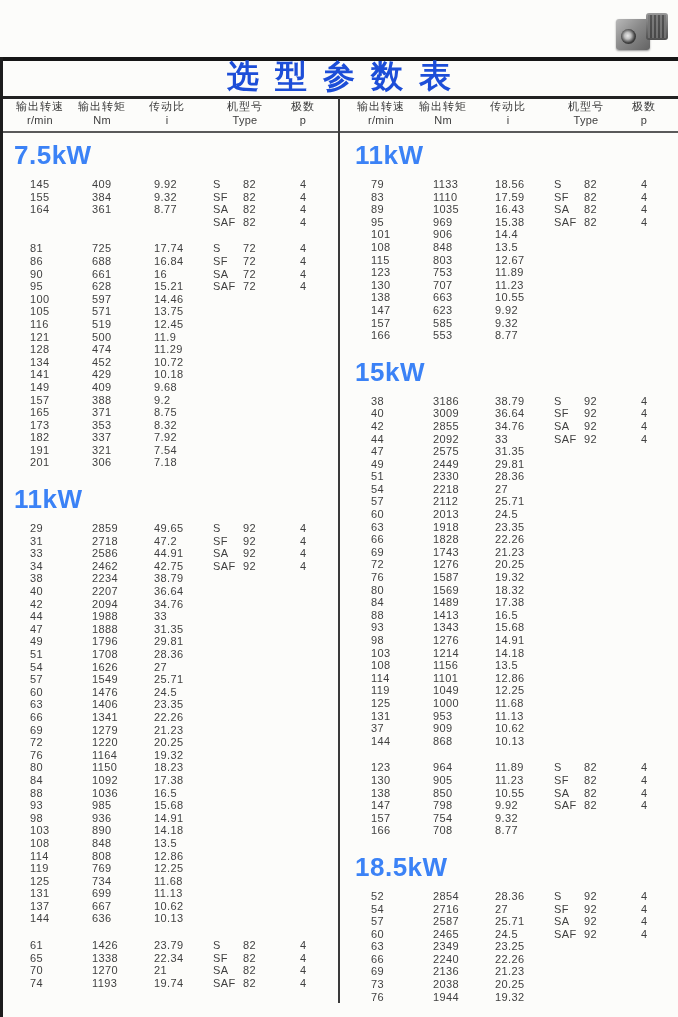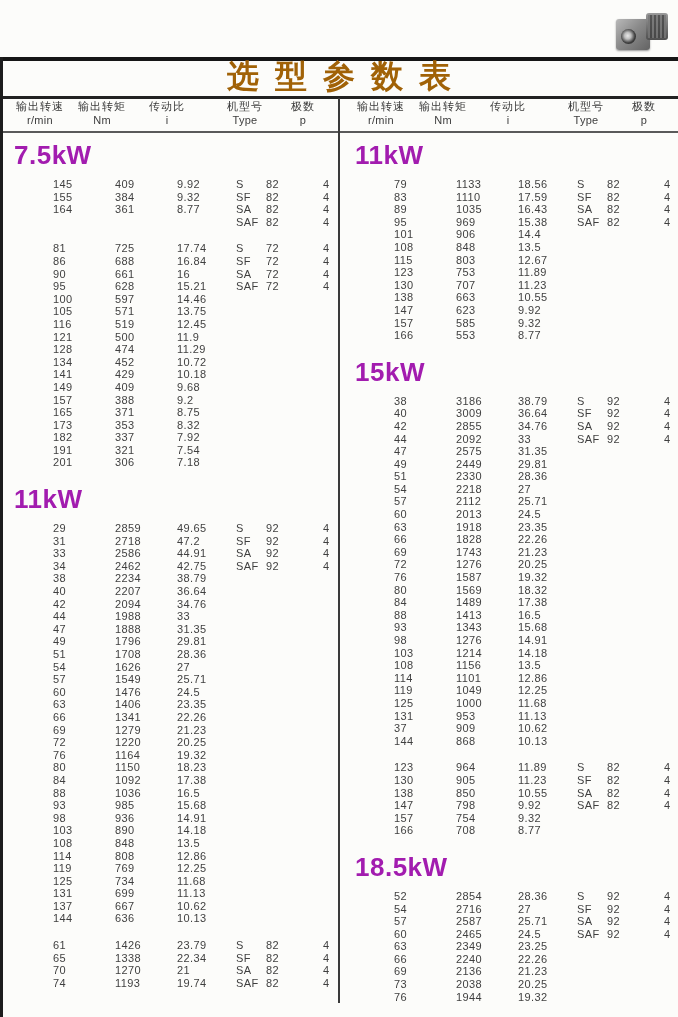--- a/index.html
+++ b/index.html
@@ -15,21 +15,21 @@
   .rule{position:absolute;left:0;width:678px;background:#161616;}
   .rule-top{top:57px;height:4px;}
   .rule-title{top:96px;height:3px;background:#222;}
   .rule-header{top:131px;height:2px;background:#5a5a5a;}
   .left-edge{position:absolute;left:0;top:57px;width:3px;height:960px;background:#1d1d1d;}
   .vdivider{position:absolute;left:338px;top:98px;width:2px;height:905px;background:#3a3a3a;}
 
   
   .title{
     position:absolute;top:58px;left:0;width:678px;margin:0;
-    text-align:center;font-size:32px;font-weight:bold;color:#a16207;
+    text-align:center;font-size:32px;font-weight:bold;color:#1d4ed8;
     letter-spacing:16px;padding-left:16px;box-sizing:border-box;
     line-height:36px;white-space:nowrap;
   }
 
   
   .photo{position:absolute;top:8px;left:610px;width:62px;height:48px;}
   .photo .gearbox{position:absolute;left:6px;top:11px;width:34px;height:31px;border-radius:3px;
     background:linear-gradient(135deg,#b9b9b9 0%,#8b8b8b 45%,#636363 100%);box-shadow:0 1px 2px #999;}
   .photo .motor{position:absolute;left:36px;top:5px;width:22px;height:27px;border-radius:3px;
     background:linear-gradient(180deg,#9a9a9a,#4f4f4f);}
@@ -41,25 +41,25 @@
   
   .colhead{position:absolute;top:100px;width:302px;height:32px;}
   .colhead .hcell{position:absolute;transform:translateX(-50%);text-align:center;white-space:nowrap;}
   .colhead .hzh{display:block;font-size:11px;color:#383838;letter-spacing:1px;line-height:13px;}
   .colhead .hunit{display:block;font-size:11px;color:#3d3d3d;line-height:14px;letter-spacing:0.3px;}
 
   
   .datacol{position:absolute;top:133px;width:339px;height:884px;overflow:hidden;}
   .section-heading{
     margin:16px 0 9px 0;padding-left:14px;
-    font-size:26px;line-height:28px;font-weight:bold;color:#a21caf;
+    font-size:26px;line-height:28px;font-weight:bold;color:#3b82f6;
     letter-spacing:0.5px;
   }
   .datacol .section:first-child .section-heading{margin-top:8px;}
-  .rowgroup{margin:0;padding-left:23px;}
+  .rowgroup{margin:0;}
   .rowgroup + .rowgroup{margin-top:14px;}
   .trow{
     display:grid;
     grid-template-columns:62px 62px 59px 30px 57px 1fr;
     padding-left:30px;
     height:12.6px;line-height:12.6px;
     font-size:11px;letter-spacing:0.4px;color:#3f3f3f;
   }
   .trow span{display:block;white-space:nowrap;}
 </style>

